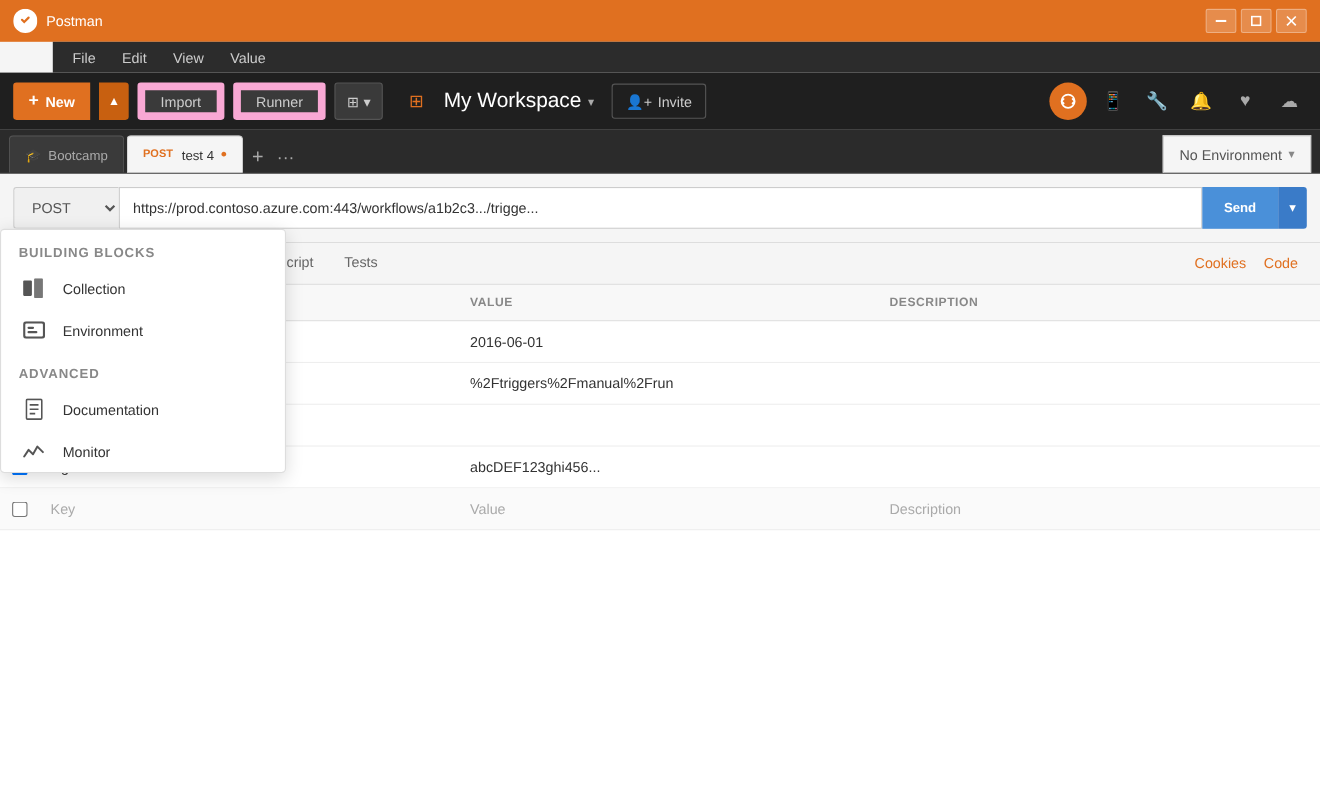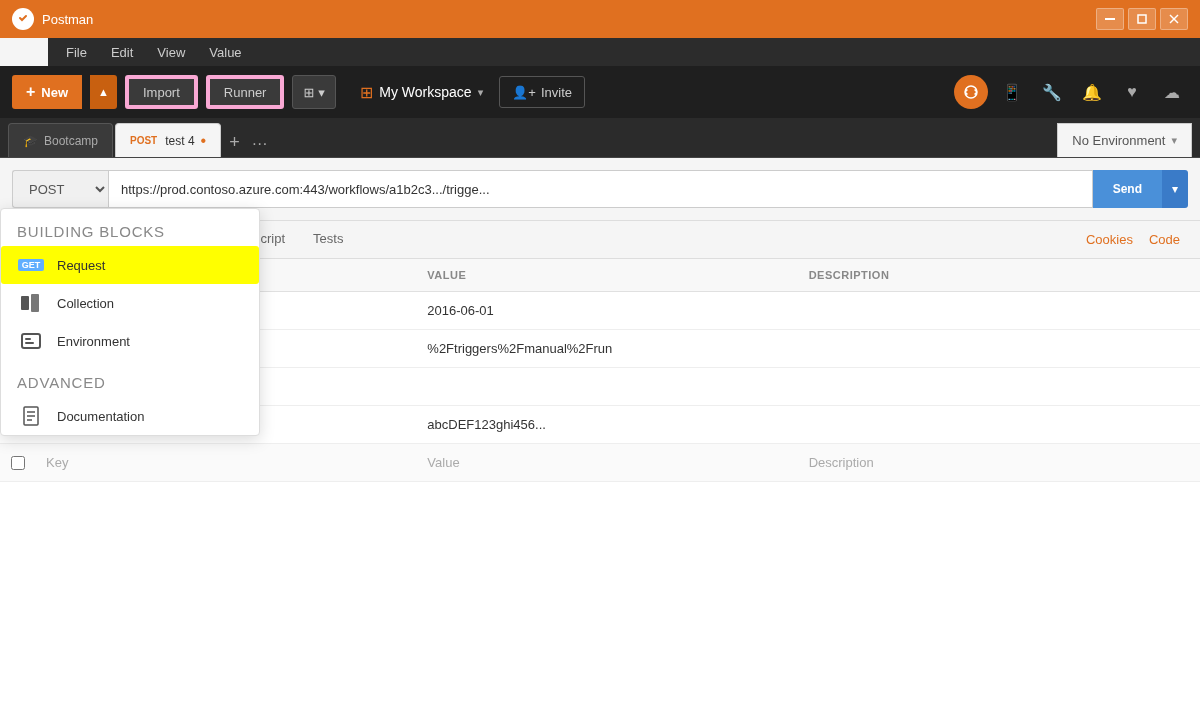--- a/index.html
+++ b/index.html
@@ -70,21 +70,21 @@
       border: none;
       height: 34px;
       border-radius: 0 3px 3px 0;
       padding: 0 8px;
       font-size: 11px;
       cursor: pointer;
     }
     .btn-toolbar {
       background: #3a3a3a;
       color: #ccc;
-      border: 4px solid #f9a8d4;
+      border: 7px solid #f9a8d4;
       height: 34px;
       border-radius: 3px;
       padding: 0 14px;
       font-size: 13px;
       cursor: pointer;
     }
     .btn-icon-toolbar {
       background: #3a3a3a;
       color: #ccc;
       border: 1px solid #555;
@@ -326,22 +326,22 @@
       top: 90px;
       left: 0;
       width: 260px;
       background: white;
       border: 1px solid #ddd;
       border-radius: 4px;
       box-shadow: 0 4px 16px rgba(0,0,0,0.15);
       z-index: 1000;
     }
     .dropdown-section-label {
-      font-size: 15px;
-      font-weight: 400;
+      font-size: 12px;
+      font-weight: 700;
       color: #888;
       text-transform: uppercase;
       letter-spacing: 0.8px;
       padding: 14px 16px 6px;
     }
     .dropdown-item {
       display: flex;
       align-items: center;
       gap: 12px;
       padding: 10px 16px;
@@ -415,21 +415,21 @@
   <button class="btn-new-arrow">▲</button>
   <button class="btn-toolbar">Import</button>
   <button class="btn-toolbar">Runner</button>
   <button class="btn-icon-toolbar">
     <span>⊞</span>
     <span>▾</span>
   </button>
 
   <div id="workspace-btn">
     <span class="grid-icon">⊞</span>
-    <span style="color:white;font-size:14px;font-weight:500;">My Workspace</span>
+    <span style="color:white;font-size:19px;font-weight:500;margin-left:12px;">My Workspace</span>
     <span style="color:#aaa;font-size:11px;">▾</span>
   </div>
 
   <button class="invite-btn" id="invite-btn" style="background:transparent;color:#ccc;border:1px solid #555;height:32px;border-radius:3px;padding:0 12px;font-size:13px;cursor:pointer;display:flex;align-items:center;gap:5px;">
     <span>👤+</span>
     <span>Invite</span>
   </button>
 
   <div class="toolbar-spacer"></div>
 
@@ -559,26 +559,20 @@
       <div class="td" style="color:#aaa;">
         <span>Description</span>
       </div>
       <div class="td"></div>
     </div>
   </div>
 
   <div id="dropdown-overlay">
     <div class="dropdown-section-label">BUILDING BLOCKS</div>
 
-    <div class="dropdown-item highlighted">
-      <div class="item-icon">
-        <span class="get-badge">GET</span>
-      </div>
-      <span>Request</span>
-    </div>
 
     <div class="dropdown-item">
       <div class="item-icon">
         <svg width="20" height="18" viewBox="0 0 20 18">
           <rect x="0" y="2" width="8" height="14" rx="1" fill="#555"></rect>
           <rect x="10" y="0" width="8" height="18" rx="1" fill="#777"></rect>
         </svg>
       </div>
       <span>Collection</span>
     </div>
@@ -602,15 +596,23 @@
           <rect x="1" y="1" width="14" height="18" rx="1" stroke="#555" stroke-width="1.5" fill="none"></rect>
           <line x1="4" y1="6" x2="12" y2="6" stroke="#555" stroke-width="1.5"></line>
           <line x1="4" y1="10" x2="12" y2="10" stroke="#555" stroke-width="1.5"></line>
           <line x1="4" y1="14" x2="9" y2="14" stroke="#555" stroke-width="1.5"></line>
         </svg>
       </div>
       <span>Documentation</span>
     </div>
 
 
+    <div class="dropdown-item">
+      <div class="item-icon">
+        <svg width="20" height="18" viewBox="0 0 20 18">
+          <polyline points="1,14 5,8 9,12 13,5 18,10" stroke="#555" stroke-width="1.8" fill="none" stroke-linecap="round" stroke-linejoin="round"></polyline>
+        </svg>
+      </div>
+      <span>Monitor</span>
+    </div>
   </div>
 
 </div>
 
 </body></html>

